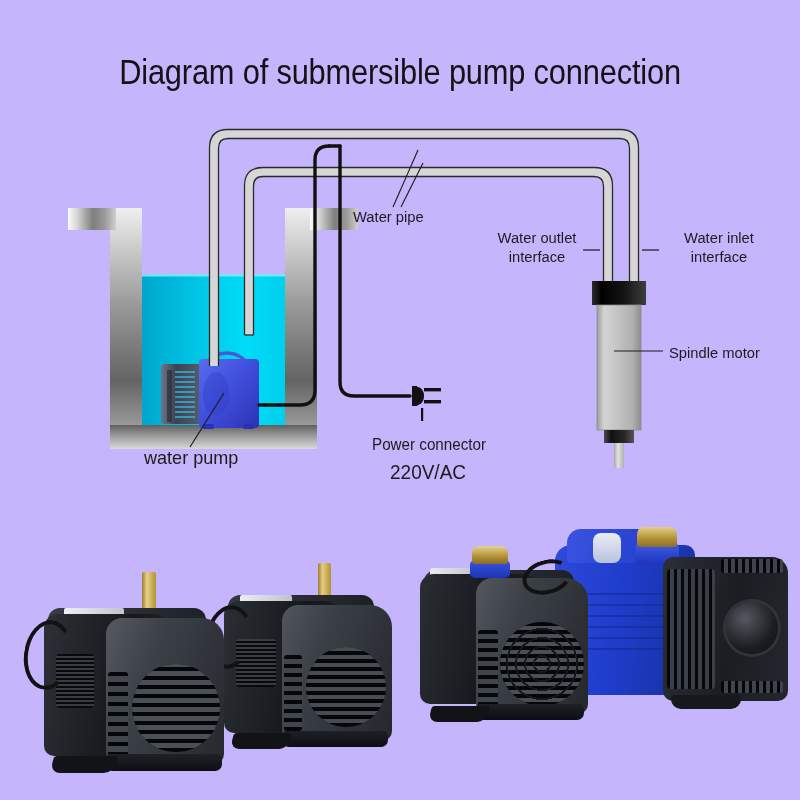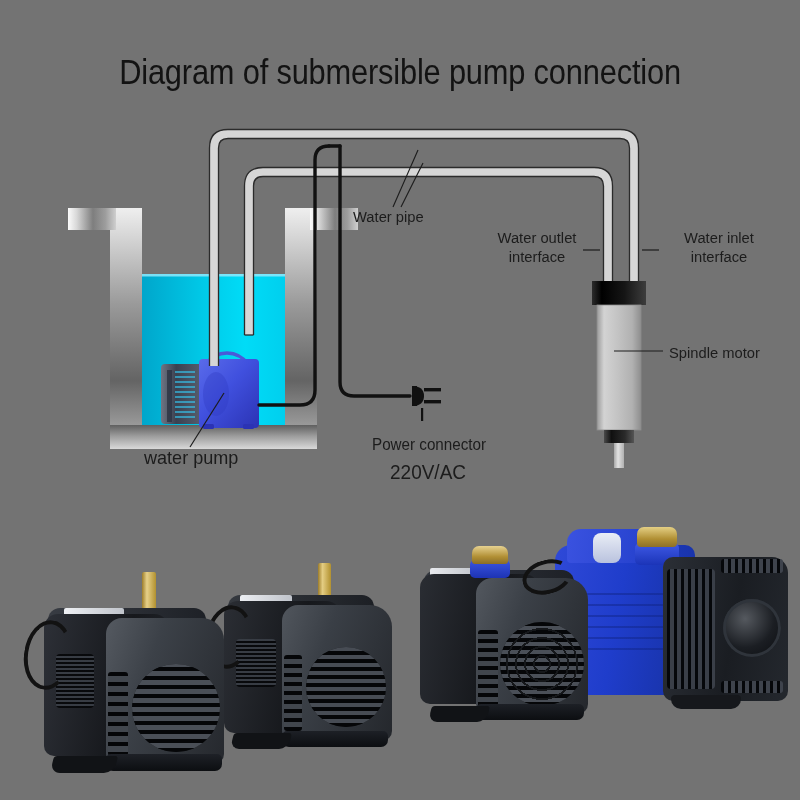--- a/index.html
+++ b/index.html
@@ -11,21 +11,21 @@
   body {
     font-family: "Liberation Sans", "DejaVu Sans", sans-serif;
     color: #1a1a1a;
     -webkit-font-smoothing: antialiased;
   }
   #page {
     position: relative;
     width: 800px;
     height: 800px;
     overflow: hidden;
-    background: #737373;
+    background: #c4b5fd;
   }
 
   
   .page-title {
     position: absolute;
     left: 0;
     top: 50px;
     width: 800px;
     text-align: center;
     font-size: 35px;

